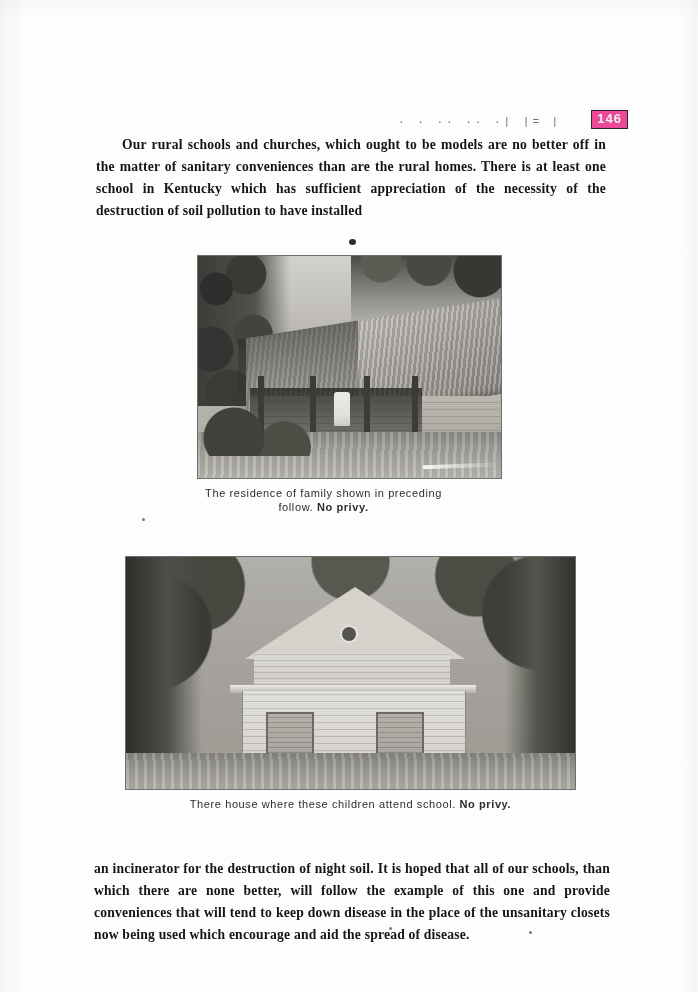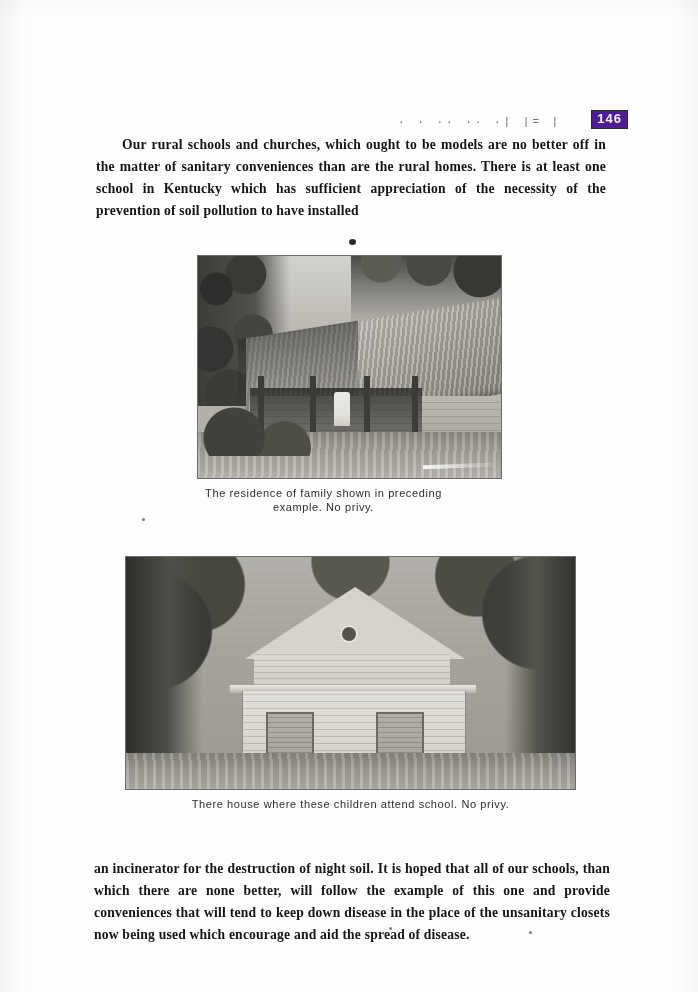--- a/index.html
+++ b/index.html
@@ -58,21 +58,21 @@
     font-family: "Liberation Mono", monospace;
     font-size: 11px;
     letter-spacing: 3px;
     color: #6f6f6f;
     white-space: nowrap;
   }
   .page-number-box {
     position: absolute;
     right: 0;
     top: 0;
-    background: #4c1d95;
+    background: #ec4899;
     color: #efefef;
     font-family: "Liberation Sans", sans-serif;
     font-weight: bold;
     font-size: 13px;
     padding: 1px 5px 2px 5px;
     letter-spacing: 1px;
     line-height: 14px;
     border: 1px solid #2a2a2a;
   }
 
@@ -116,21 +116,21 @@
   .caption {
     font-family: "Liberation Sans", sans-serif;
     font-size: 11px;
     line-height: 14px;
     color: #2d2d2d;
     text-align: center;
     letter-spacing: 0.6px;
     margin-top: 7px;
   }
   .caption .bold {
-    font-weight: normal;
+    font-weight: bold;
   }
 
   
   #figure-residence {
     left: 197px;
     top: 255px;
     width: 253px;
   }
   #figure-residence .photo {
     width: 303px;
@@ -372,21 +372,21 @@
 <body>
 
 <div class="page">
   <div class="content">
 
     <div class="header-mark">
       <div class="header-dashes">· ·  ·· ··  ·| |= |</div>
       <div class="page-number-box">146</div>
     </div>
 
-    <div class="para top"><span class="indent"></span><span>Our rural schools and churches, which ought to be models are no better off in the matter of sanitary conveniences than are the rural homes. There is at least one school in Kentucky which has sufficient appreciation of the necessity of the prevention of soil pollution to have installed</span></div>
+    <div class="para top"><span class="indent"></span><span>Our rural schools and churches, which ought to be models are no better off in the matter of sanitary conveniences than are the rural homes. There is at least one school in Kentucky which has sufficient appreciation of the necessity of the destruction of soil pollution to have installed</span></div>
 
     <div class="ink-dot"></div>
 
     <div class="figure" id="figure-residence">
       <div class="photo">
         <div class="ph1-sky"></div>
         <div class="ph1-trees-right"></div>
         <div class="ph1-trees-left"></div>
         <div class="ph1-roof"></div>
         <div class="ph1-roof-dark"></div>
@@ -397,21 +397,21 @@
         <div class="ph1-post" style="left:166px;"></div>
         <div class="ph1-post" style="left:214px;"></div>
         <div class="ph1-figure"></div>
         <div class="ph1-ground"></div>
         <div class="ph1-bush"></div>
         <div class="ph1-grain"></div>
         <div class="ph1-scratch"></div>
       </div>
       <div class="caption">
         <div>The residence of family shown in preceding</div>
-        <div><span>example.</span> <span class="bold">No privy.</span></div>
+        <div><span>follow.</span> <span class="bold">No privy.</span></div>
       </div>
     </div>
 
     <div class="speck" style="left:142px; top:518px; width:3px; height:3px;"></div>
     <div class="speck" style="left:389px; top:927px; width:3px; height:3px;"></div>
     <div class="speck" style="left:529px; top:931px; width:3px; height:3px;"></div>
 
     <div class="figure" id="figure-schoolhouse">
       <div class="photo">
         <div class="ph2-sky"></div>

